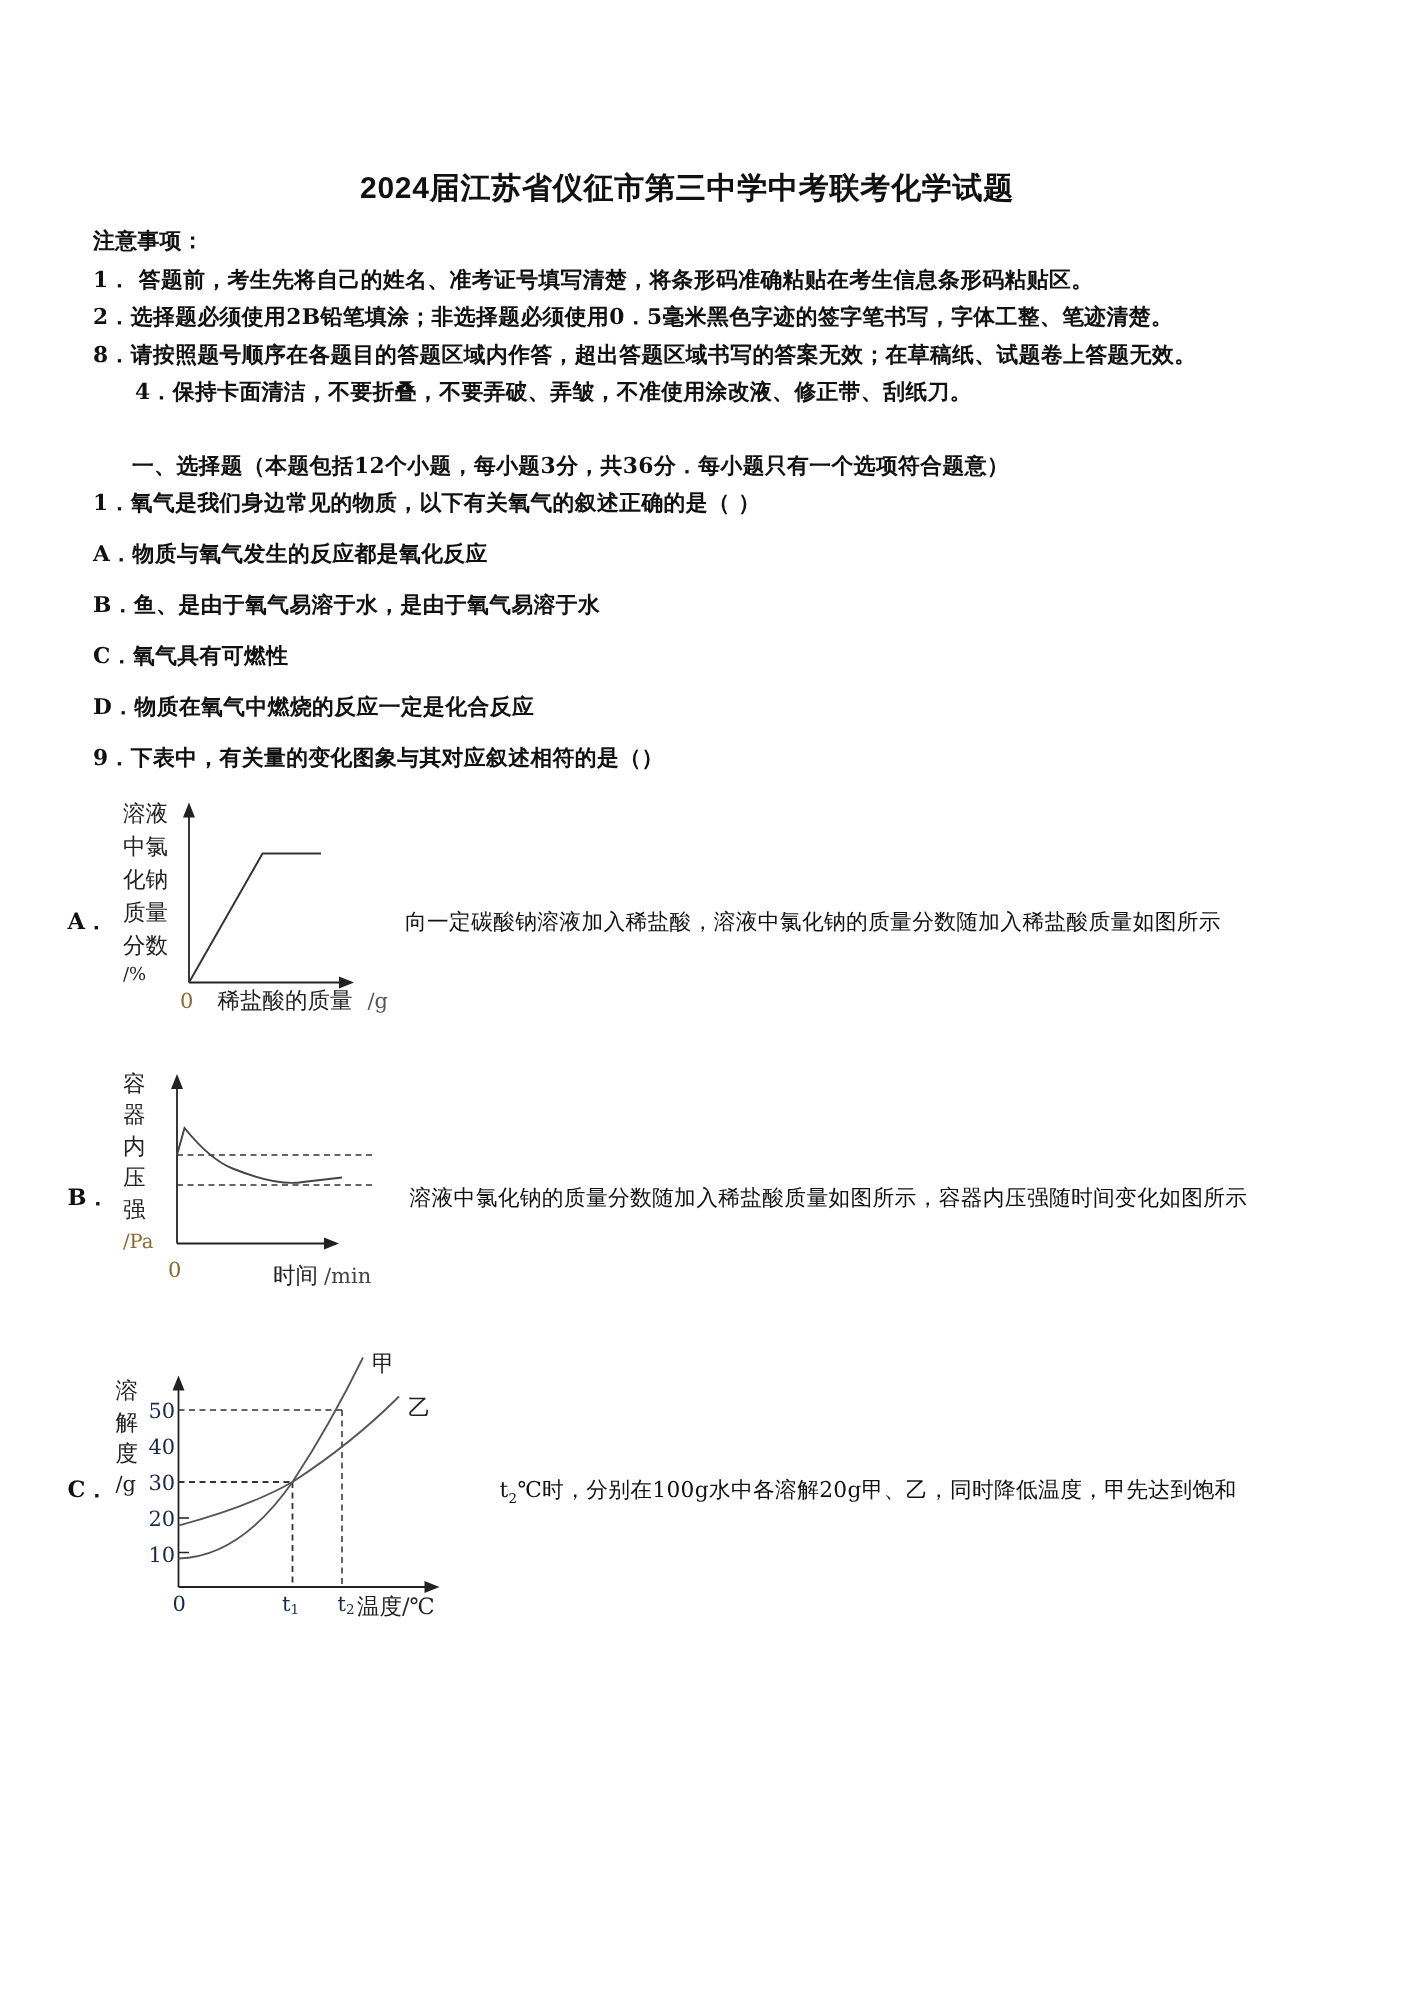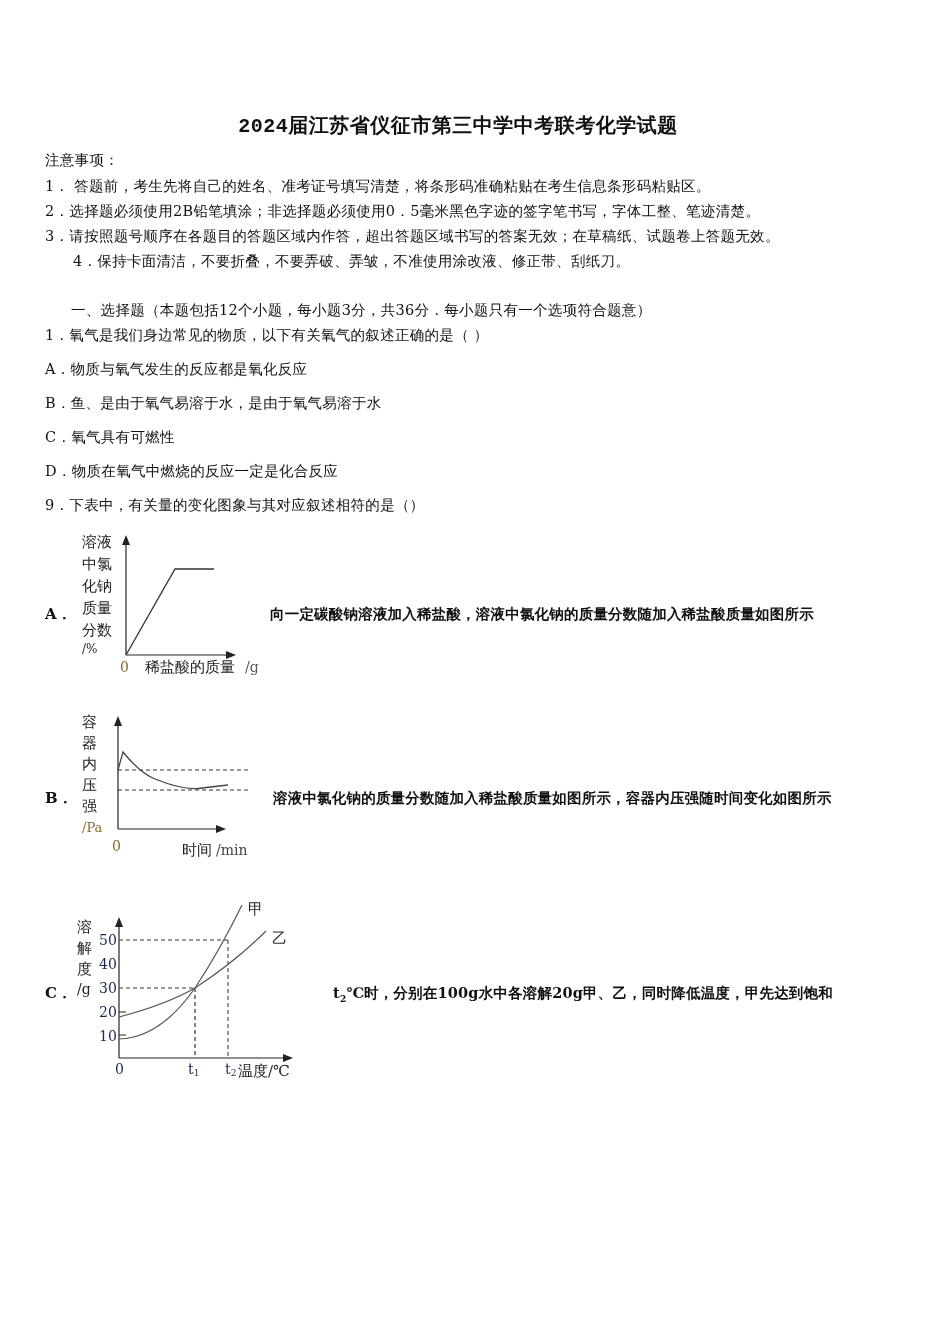--- a/index.html
+++ b/index.html
@@ -1,35 +1,35 @@
 <!DOCTYPE html>
 <html><head>
   <meta charset="utf-8">
   <style>
     html, body { margin: 0; padding: 0; background: #ffffff; }
     body { width: 950px; height: 1344px; position: relative; overflow: hidden;
            font-family: "DejaVu Serif", "Liberation Serif", serif; color: #111; }
     .abs { position: absolute; white-space: nowrap; }
     .title { top: 112px; left: 0; width: 916px; text-align: center;
-             font-family: Liberation Mono, monospace;
+             font-family: Liberation Sans, sans-serif;
              font-weight: bold; font-size: 20px; letter-spacing: 0.5px; }
-    .line { left: 45px; font-size: 14.5px; font-weight: normal; letter-spacing: 0.3px; }
-    .desc { font-size: 14.5px; font-weight: bold; letter-spacing: 0.2px; }
+    .line { left: 62px; font-size: 14.5px; font-weight: bold; letter-spacing: 0.3px; }
+    .desc { font-size: 14.5px; font-weight: normal; letter-spacing: 0.2px; }
     .optlabel { font-size: 15px; font-weight: bold; }
     svg text { font-family: "DejaVu Serif", "Liberation Serif", serif; }
   </style>
 </head>
 <body>
 
 <div class="abs title">2024届江苏省仪征市第三中学中考联考化学试题</div>
 
 <div class="abs line" style="top:151px;">注意事项：</div>
 <div class="abs line" style="top:177px;">1．  答题前，考生先将自己的姓名、准考证号填写清楚，将条形码准确粘贴在考生信息条形码粘贴区。</div>
 <div class="abs line" style="top:202px;">2．选择题必须使用2B铅笔填涂；非选择题必须使用0．5毫米黑色字迹的签字笔书写，字体工整、笔迹清楚。</div>
-<div class="abs line" style="top:227px;">3．请按照题号顺序在各题目的答题区域内作答，超出答题区域书写的答案无效；在草稿纸、试题卷上答题无效。</div>
+<div class="abs line" style="top:227px;">8．请按照题号顺序在各题目的答题区域内作答，超出答题区域书写的答案无效；在草稿纸、试题卷上答题无效。</div>
 <div class="abs line" style="top:252px;margin-left:28px;">4．保持卡面清洁，不要折叠，不要弄破、弄皱，不准使用涂改液、修正带、刮纸刀。</div>
 
 <div class="abs line" style="top:301px;margin-left:26px;">一、选择题（本题包括12个小题，每小题3分，共36分．每小题只有一个选项符合题意）</div>
 
 <div class="abs line" style="top:326px;">1．氧气是我们身边常见的物质，以下有关氧气的叙述正确的是（   ）</div>
 <div class="abs line" style="top:360px;">A．物质与氧气发生的反应都是氧化反应</div>
 <div class="abs line" style="top:394px;">B．鱼、是由于氧气易溶于水，是由于氧气易溶于水</div>
 <div class="abs line" style="top:428px;">C．氧气具有可燃性</div>
 <div class="abs line" style="top:462px;text-align:center;">D．物质在氧气中燃烧的反应一定是化合反应</div>
 

